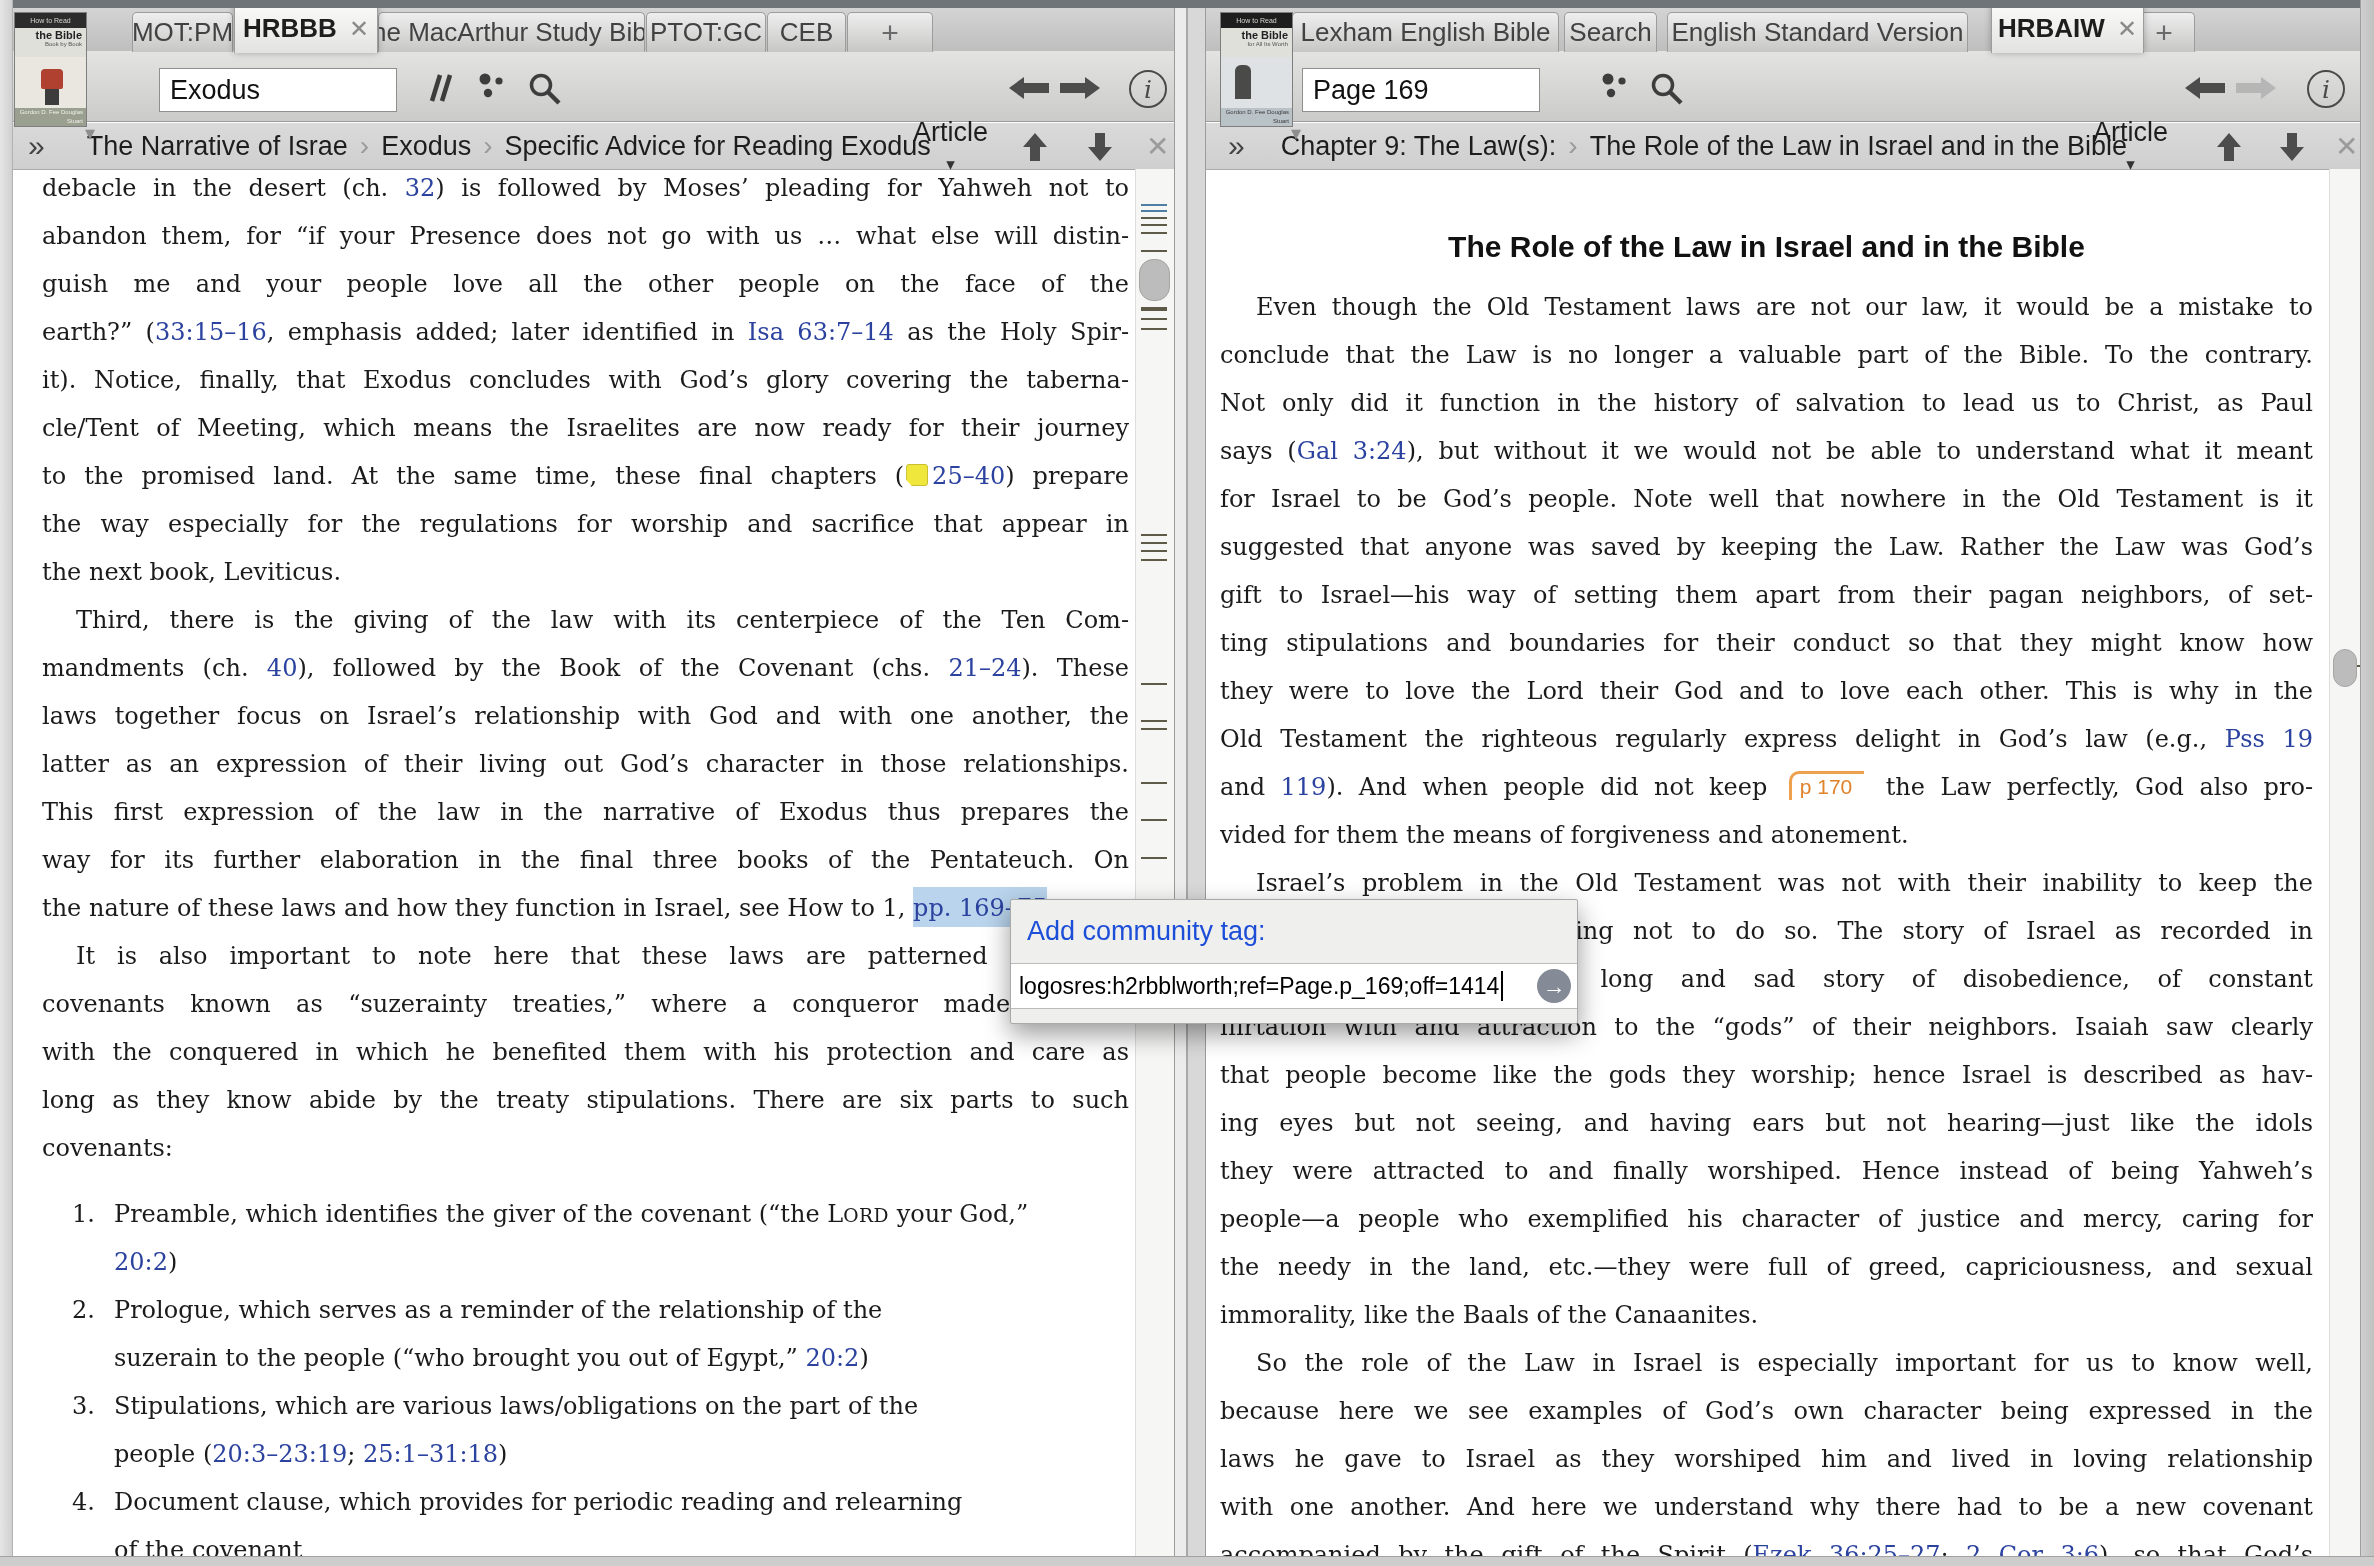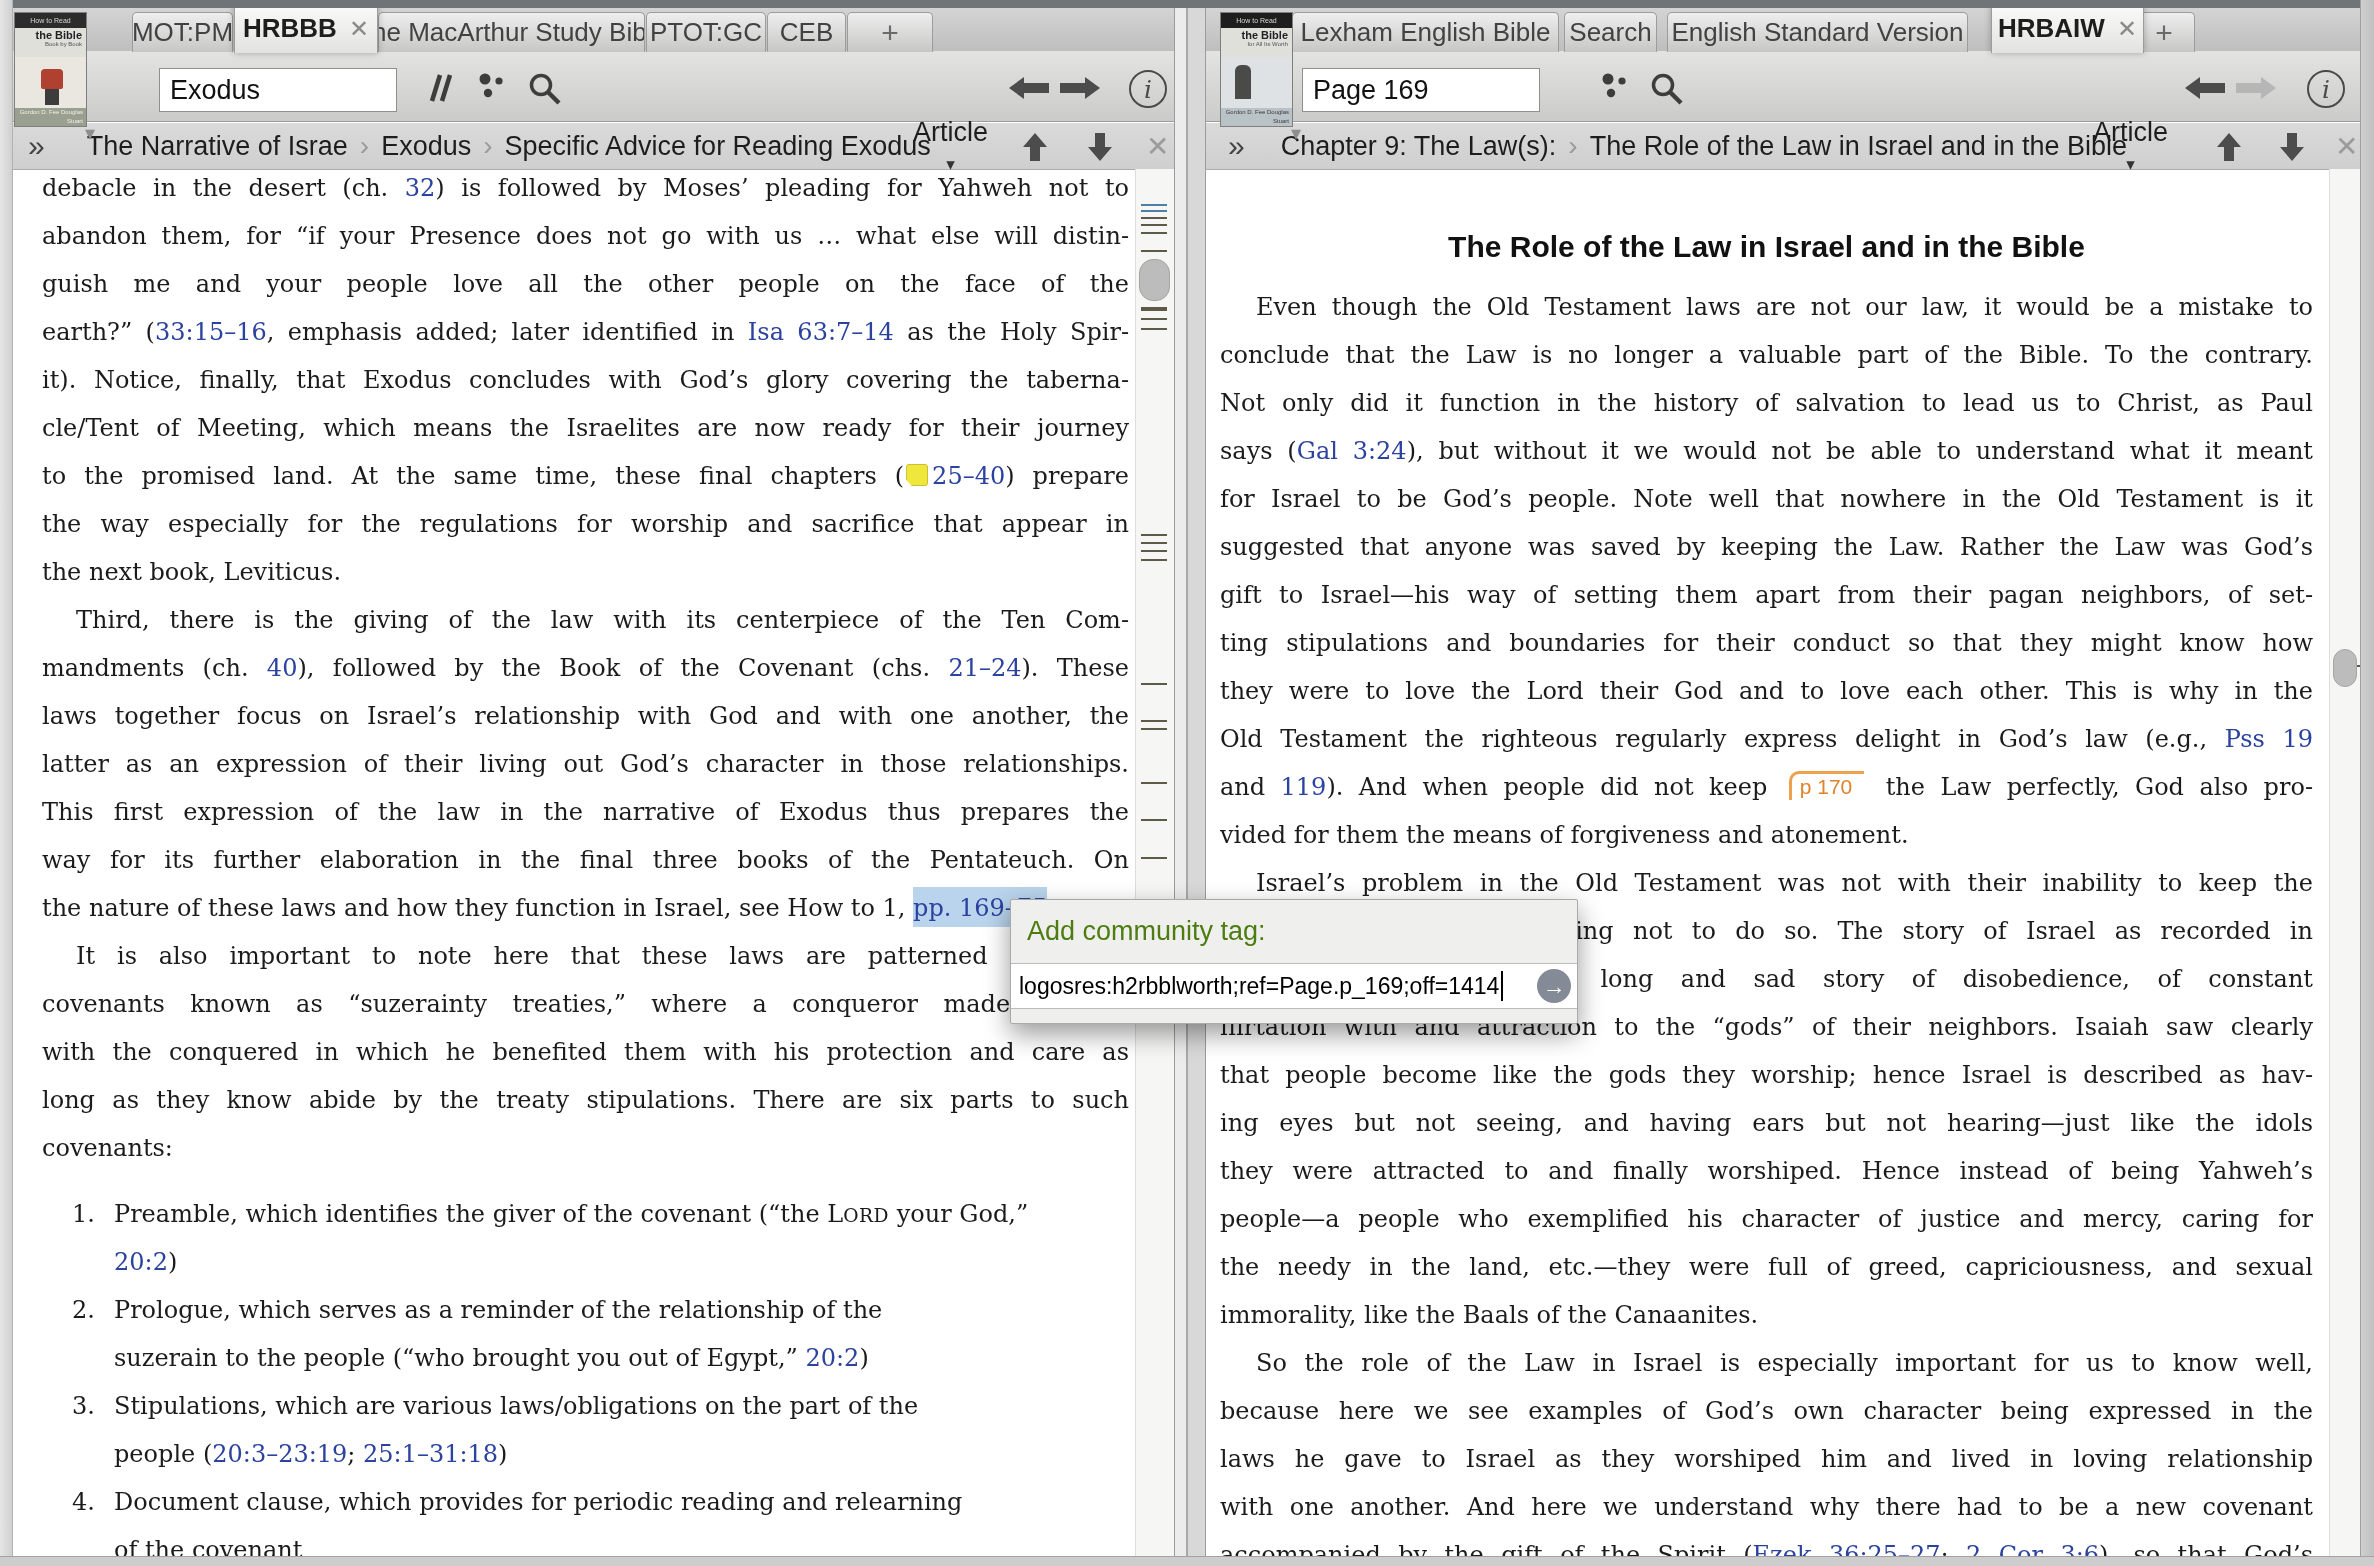--- a/index.html
+++ b/index.html
@@ -66,21 +66,21 @@
   .cover .ctop{height:15px;background:#2c2c2c;color:#d8d8d2;font-size:7px;line-height:15px;text-align:center;overflow:hidden;}
   .cover .ctitle{font-weight:bold;font-size:11px;text-align:right;padding:1px 4px 0 0;color:#222;}
   .cover .csub{font-size:6px;text-align:right;padding-right:4px;color:#555;}
   .cover .cphoto{position:absolute;left:0;bottom:18px;width:71px;height:51px;background:#e9e7df;}
   .cover .cauth{position:absolute;left:0;bottom:0;width:71px;height:18px;background:#9aa08f;color:#efefe8;font-size:6px;
                 line-height:9px;text-align:right;padding-right:3px;box-sizing:border-box;}
   .cover-caret{position:absolute;font-size:20px;color:#8e8e8e;z-index:7;}
   
   .popup{left:1010px;top:899px;width:566px;height:123px;background:#efefee;border:1px solid #a9a9a9;border-radius:2px;
          box-shadow:0 10px 26px rgba(0,0,0,.40);z-index:90;}
-  .plabel{padding:16px 0 0 16px;font-size:27px;color:#4d7c0f;}
+  .plabel{padding:16px 0 0 16px;font-size:27px;color:#1d4ed8;}
   .pinput{position:absolute;left:0;right:0;top:63px;height:44px;background:#fff;border-top:1px solid #bbb;
           border-bottom:1px solid #bbb;display:flex;align-items:center;padding:0 6px 0 8px;}
   .ptext{font-size:23px;color:#000;white-space:nowrap;}
   .pcaret{width:2px;height:30px;background:#000;margin-left:2px;}
   .pspacer{flex:1;}
   .pbtn{width:34px;height:34px;border-radius:50%;background:#848b96;color:#fff;display:flex;align-items:center;
         justify-content:center;font-size:23px;font-weight:bold;}
   svg{display:block;}
 </style>
 </head>

